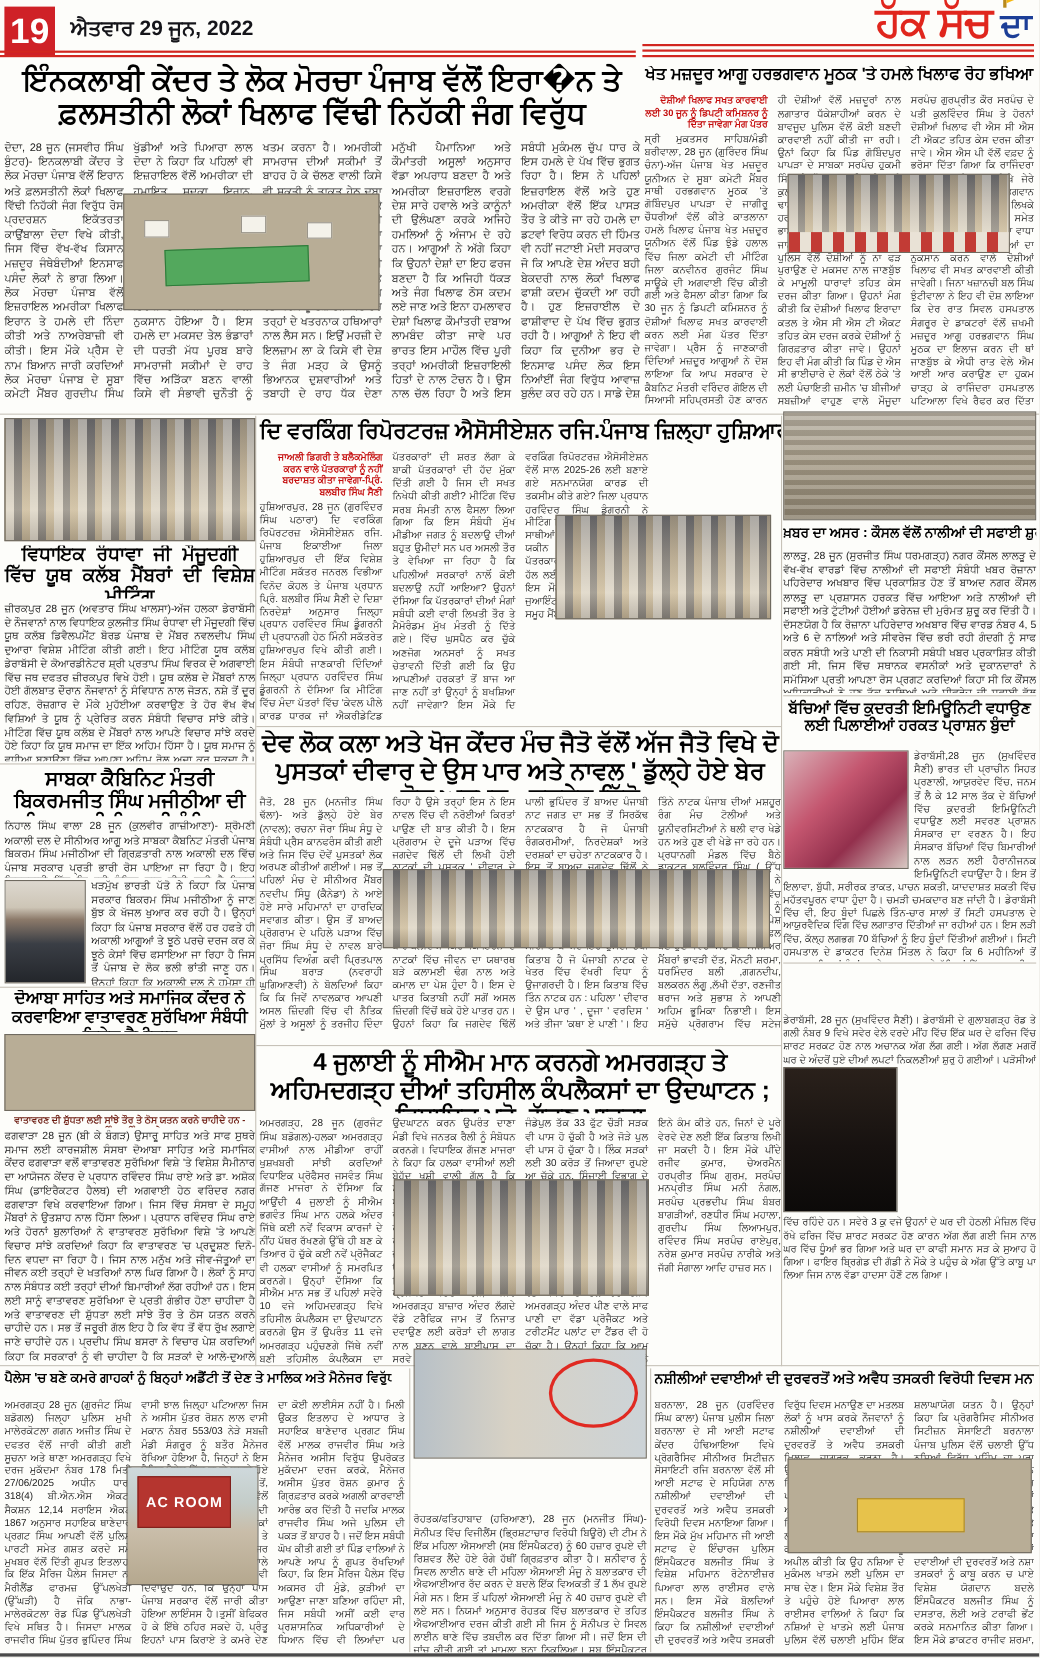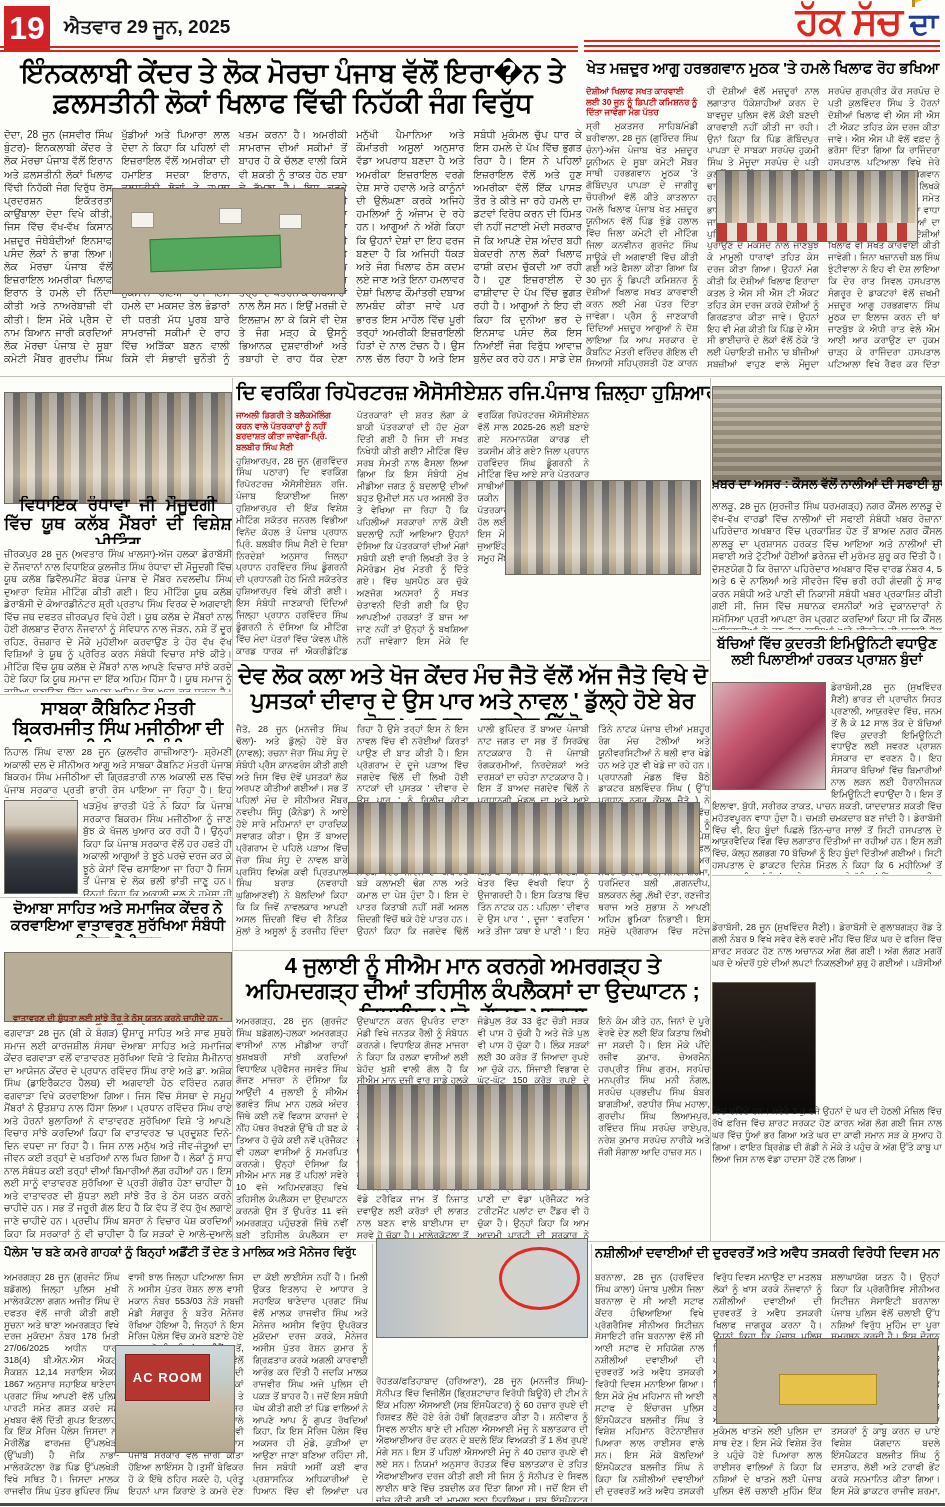--- a/index.html
+++ b/index.html
@@ -13,29 +13,29 @@
   .masthead{right:8px;top:0px;display:flex;align-items:baseline;gap:8px;
             font-size:38px;font-weight:bold;color:#e0261d;letter-spacing:-1px;}
   .masthead .mid{color:#1c3e97;position:relative;font-size:30px;}
   .flag{position:absolute;left:2px;top:-16px;width:3px;height:16px;background:#b98a1d;}
   .flag:before{content:"";position:absolute;left:3px;top:0;width:0;height:0;
                border-top:6px solid transparent;border-bottom:6px solid transparent;border-left:14px solid #f5b712;}
   .rule{background:#d2261f;height:2px;}
   
   .hl{font-weight:bold;color:#000;text-align:center;line-height:1.12;overflow:hidden;}
   .one{white-space:nowrap;}
-  .red-sub{color:#c40b0b;font-weight:bold;font-size:8.5px;line-height:1.25;text-align:left;margin-bottom:3px;}
+  .red-sub{color:#c40b0b;font-weight:bold;font-size:8.5px;line-height:1.25;text-align:right;margin-bottom:3px;}
   
   .bt{font-size:10px;line-height:1.32;text-align:justify;overflow:hidden;column-fill:auto;color:#222;}
   .c5{column-count:5;column-gap:9px;}
   .c4{column-count:4;column-gap:9px;}
   .c3{column-count:3;column-gap:9px;}
   .s95{font-size:9.5px;} .s9{font-size:9px;}
   
-  .photo{border:1px solid #6f6a60;background:#c9c1af;margin-top:12px;}
+  .photo{border:1px solid #6f6a60;background:#c9c1af;}
   .crowd{background:
      repeating-linear-gradient(90deg,rgba(255,255,255,.38) 0 7px,rgba(64,76,98,.30) 7px 13px,rgba(222,200,168,.34) 13px 21px,rgba(120,110,96,.25) 21px 27px),
      linear-gradient(180deg,#8d8776 0%,#b6ab95 32%,#d9cdb3 60%,#b3a287 84%,#97ostrich8a74 100%);
      background-color:#b8ad96;}
   .indoor{background:
      repeating-linear-gradient(90deg,rgba(255,255,255,.42) 0 8px,rgba(70,80,105,.30) 8px 15px,rgba(225,205,170,.32) 15px 22px),
      linear-gradient(180deg,#6f6a62 0%,#a89d89 40%,#cfc3aa 75%,#8f8470 100%);
      background-color:#a89d89;}
   .banner-green{position:absolute;left:16%;top:46%;width:56%;height:30%;background:#53a85d;
      border:1px solid #2f7a3a;transform:rotate(-2deg);}
@@ -59,21 +59,21 @@
   .vr{background:#c7c2b8;width:1px;}
   .hr{background:#c7c2b8;height:1px;}
   .pgborder{left:0;top:1503px;width:945px;height:3px;background:#4a4a4a;}
 </style>
 </head>
 <body>
 
 <div id="paper">
 
   <div class="abs pagenum">19</div>
-  <div class="abs dateline">ਐਤਵਾਰ 29 ਜੂਨ, 2025</div>
+  <div class="abs dateline">ਐਤਵਾਰ 29 ਜੂਨ, 2022</div>
   <div class="abs masthead">
     <span>ਹੱਕ ਸੱਚ</span>
     <span class="mid">
       <span class="flag"></span>
       <span>ਦਾ</span>
     </span>
   </div>
   <div class="abs rule" style="left:0;top:46px;width:578px;"></div>
   <div class="abs rule" style="left:0;top:50px;width:578px;"></div>
   <div class="abs rule" style="left:584px;top:40px;width:356px;"></div>

